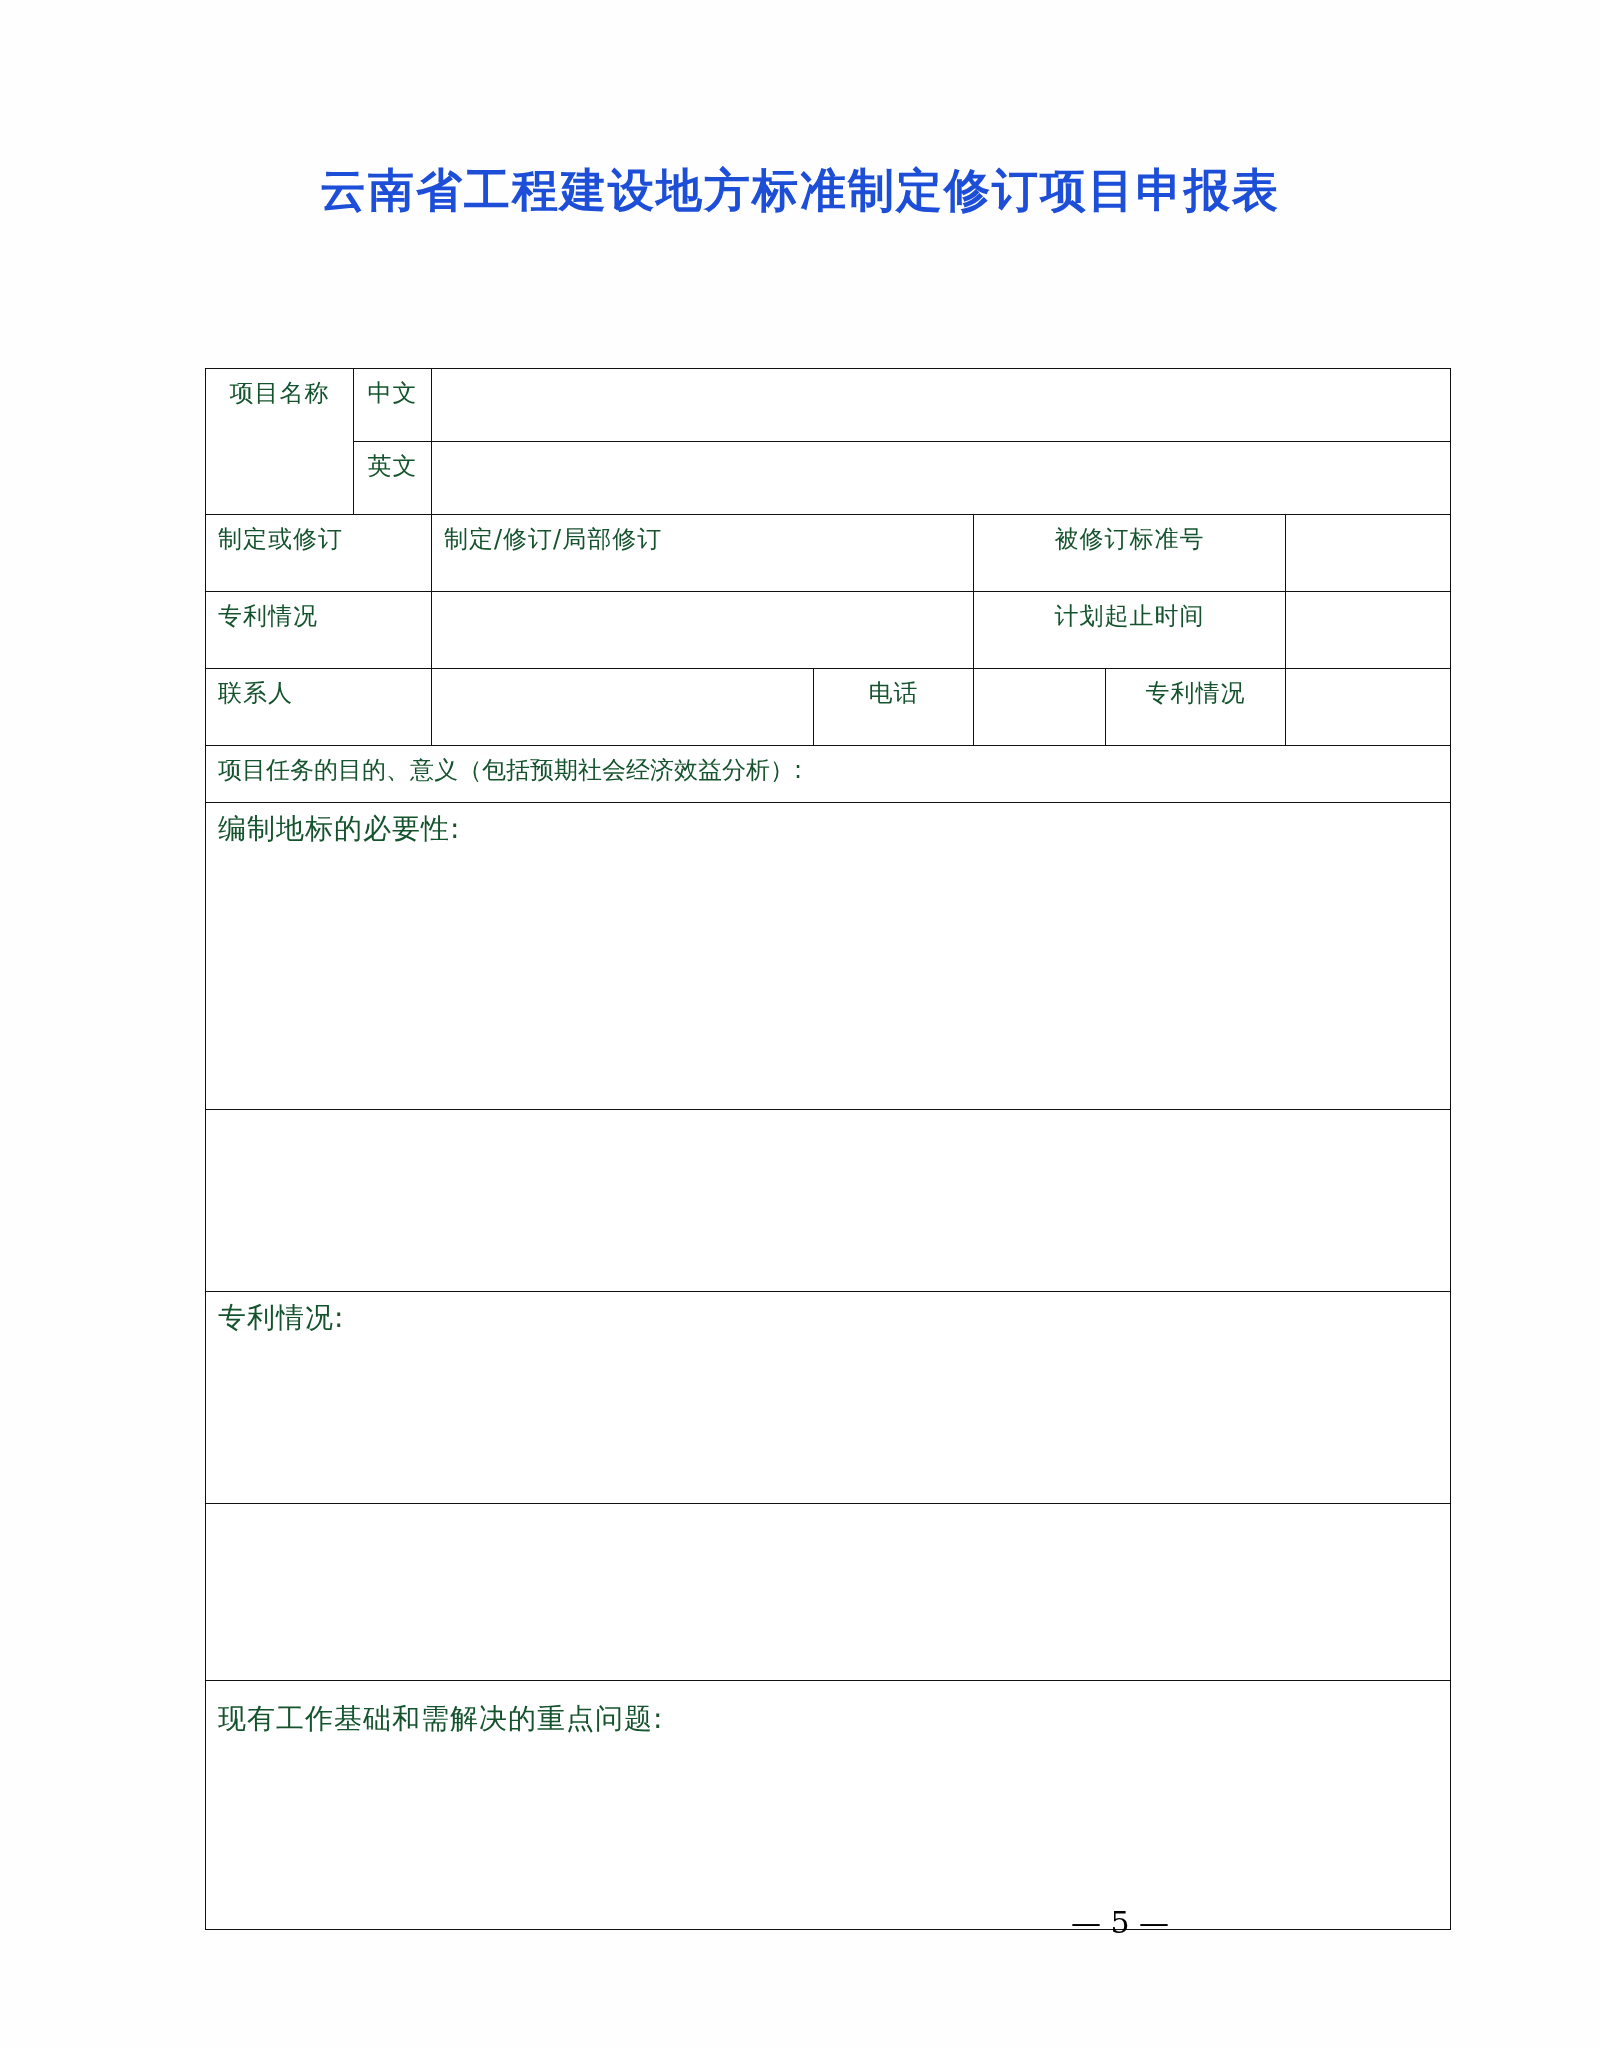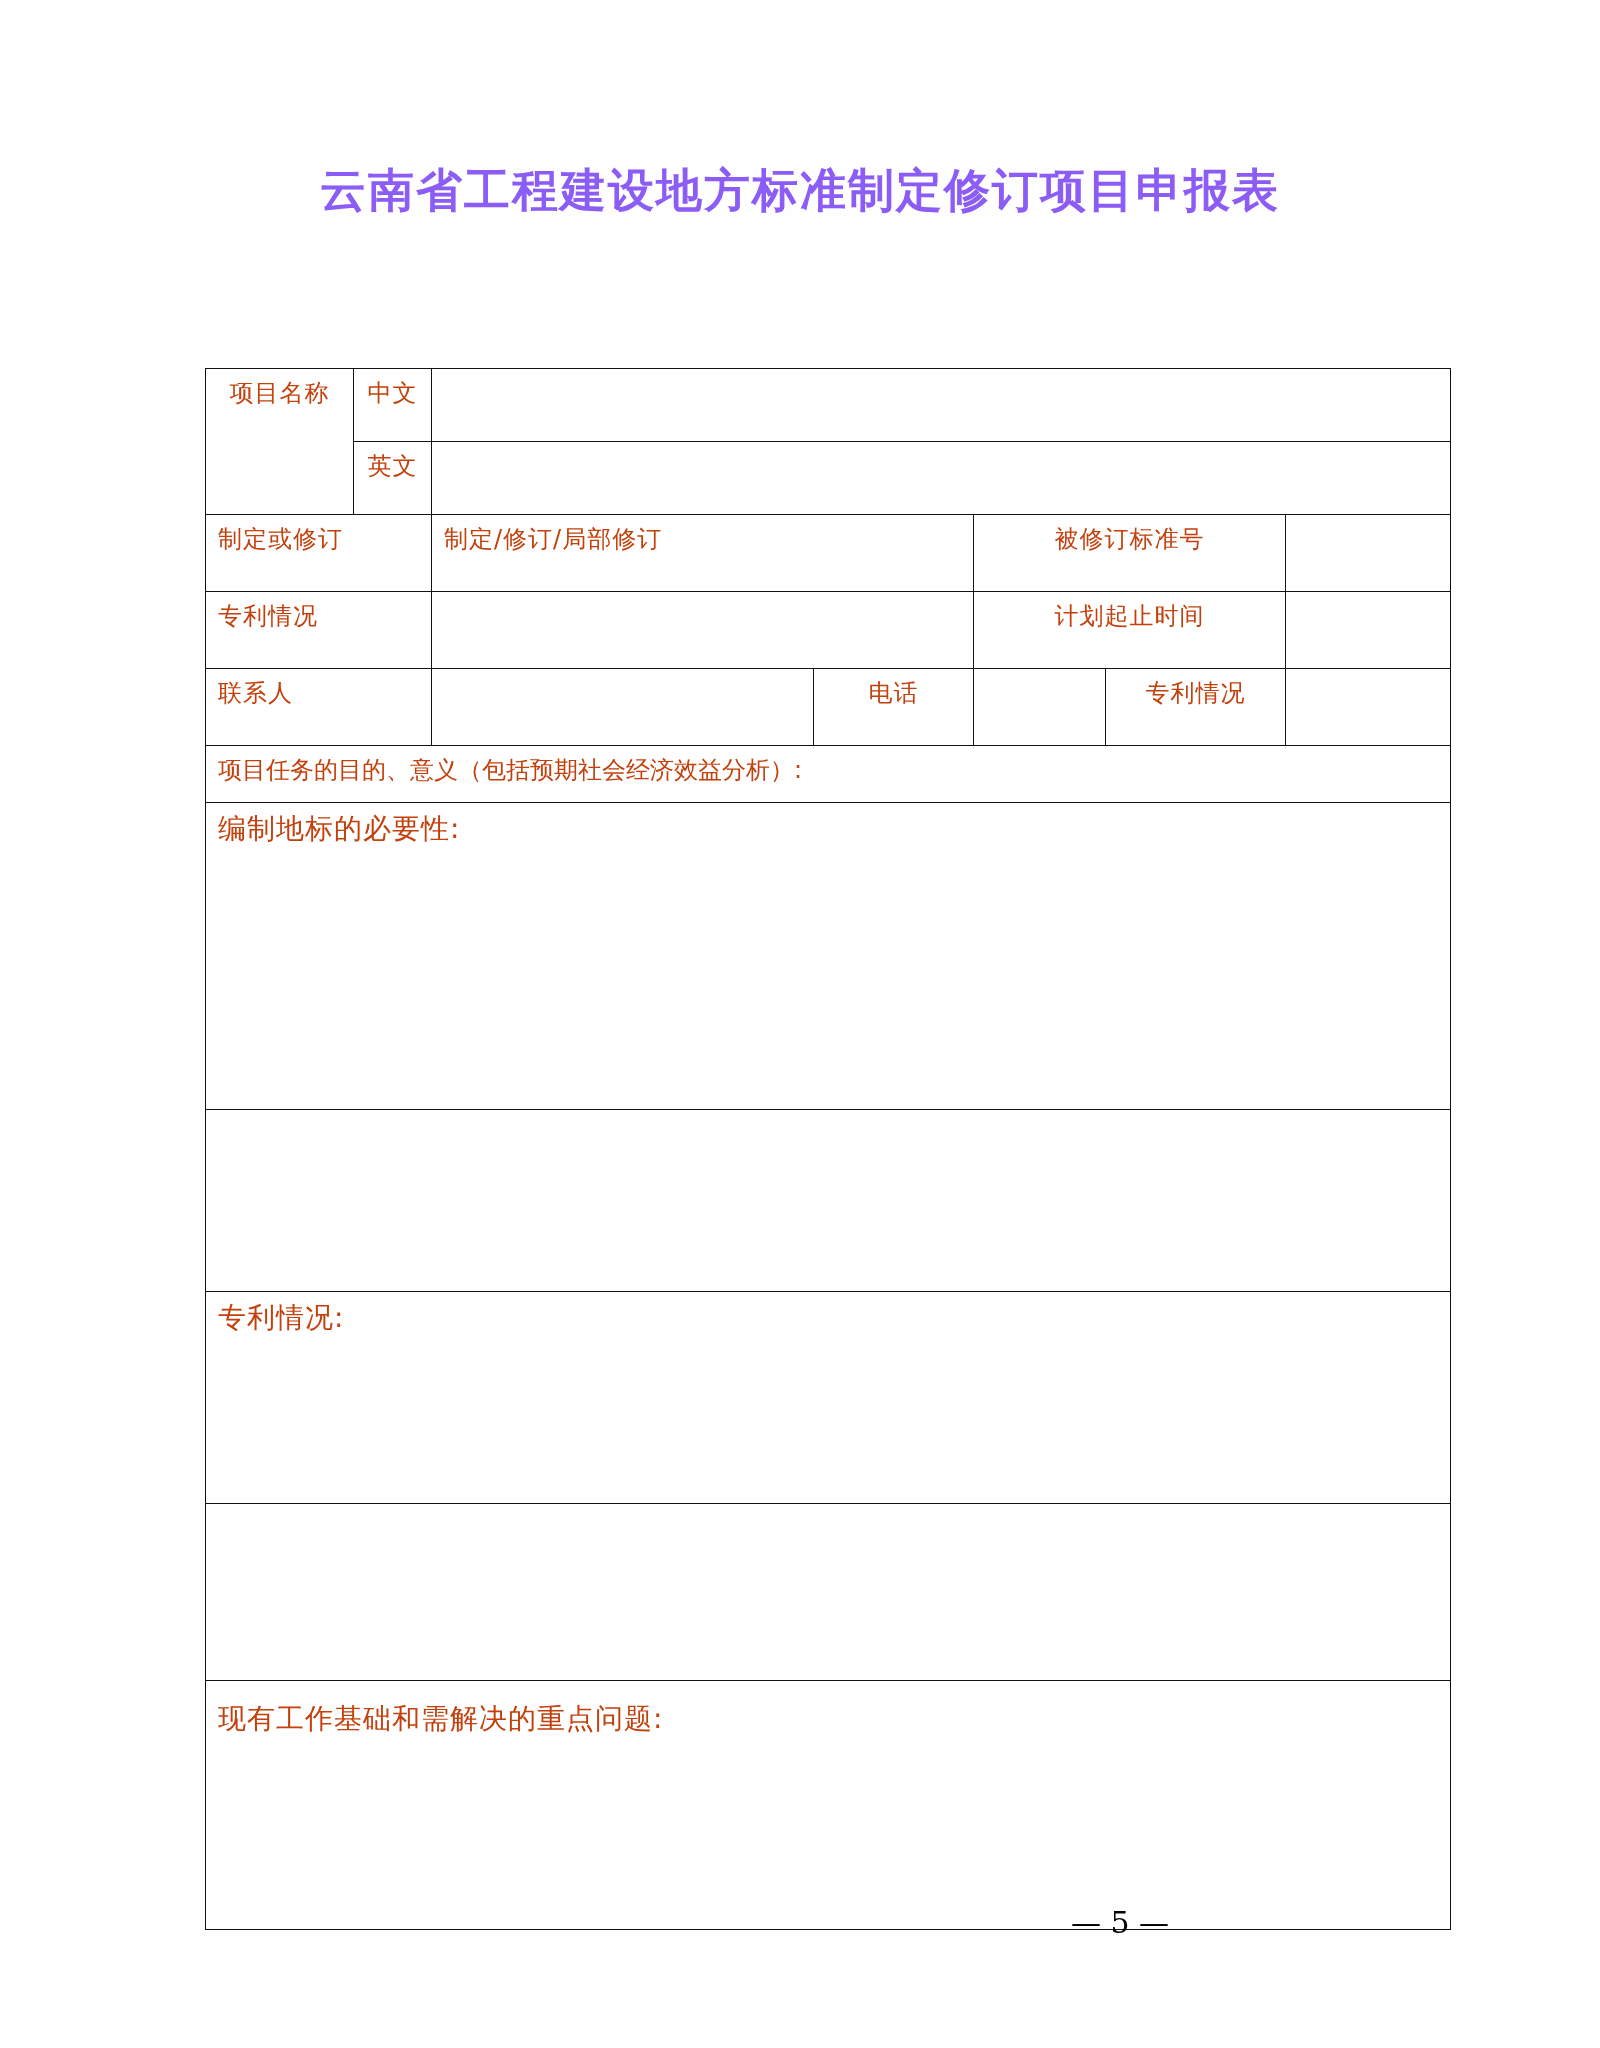--- a/index.html
+++ b/index.html
@@ -25,40 +25,40 @@
   .doc-title {
     position: absolute;
     left: 0;
     top: 160px;
     width: 1600px;
     text-align: center;
     font-size: 46px;
     font-weight: bold;
     letter-spacing: 2px;
     font-family: "DejaVu Serif", "Liberation Serif", serif;
-    color: #8b5cf6;
+    color: #1d4ed8;
   }
   .form-wrap {
     position: absolute;
     left: 205px;
     top: 368px;
     width: 1245px;
   }
   table.form {
     border-collapse: collapse;
     width: 1245px;
     table-layout: fixed;
   }
   table.form td {
     border: 1.6px solid #111;
     font-size: 24px;
     padding: 8px 12px;
     vertical-align: top;
     font-family: "DejaVu Sans", "Liberation Sans", sans-serif;
-    color: #c2410c;
+    color: #14532d;
     background: #fff;
   }
   td.mid {
     vertical-align: middle;
   }
   td.lbl {
     font-size: 24px;
     letter-spacing: 1px;
   }
   td.lbl-center {

